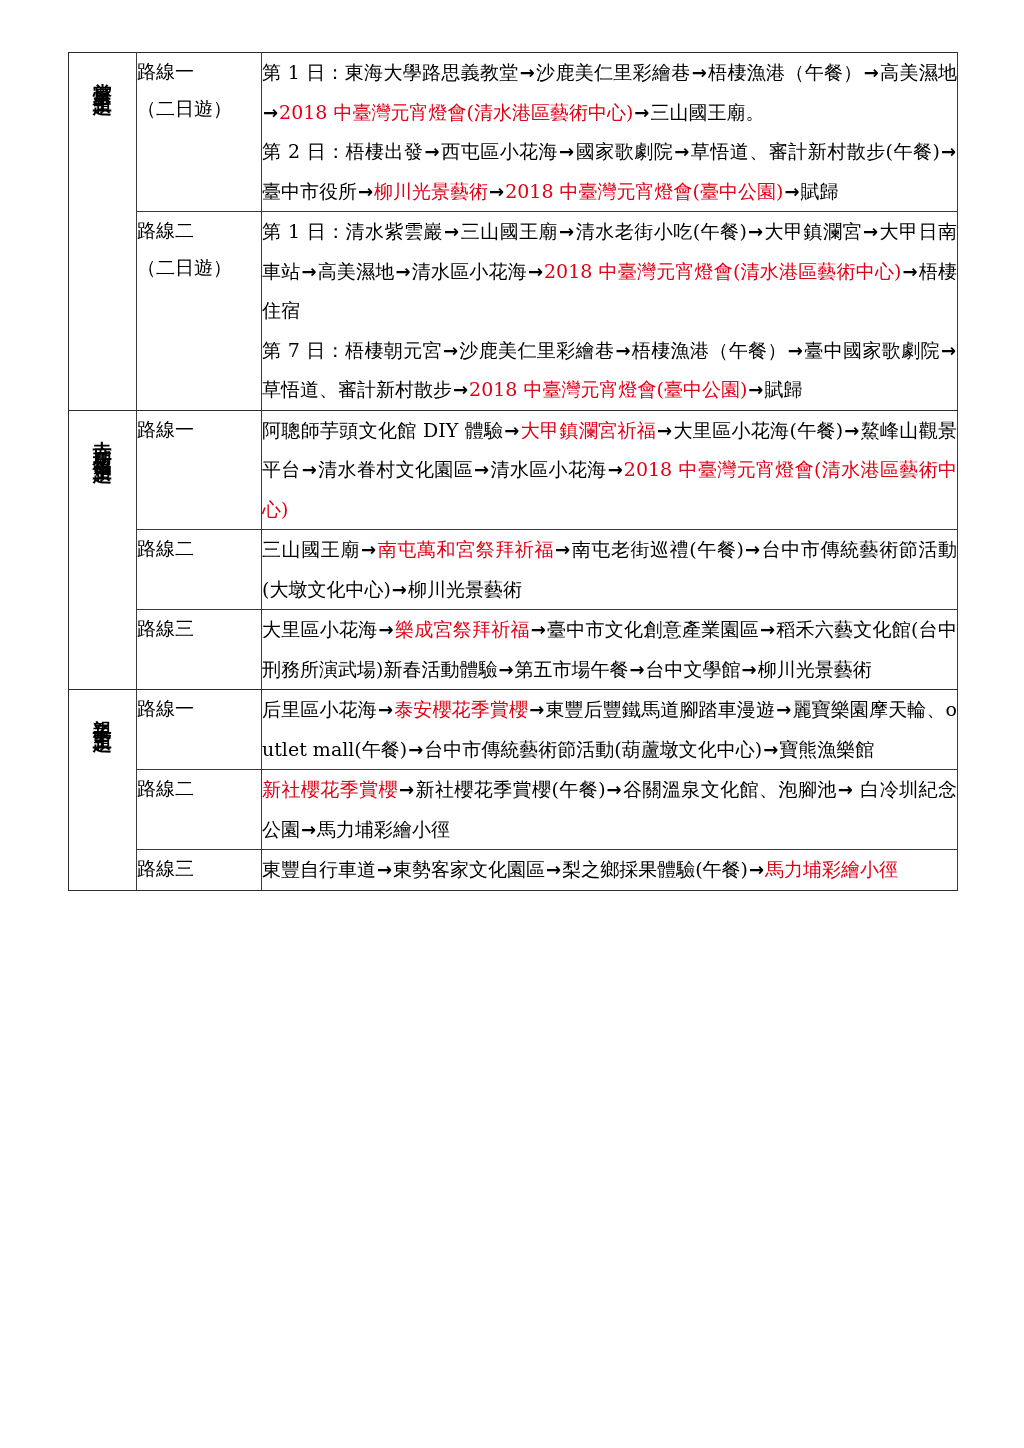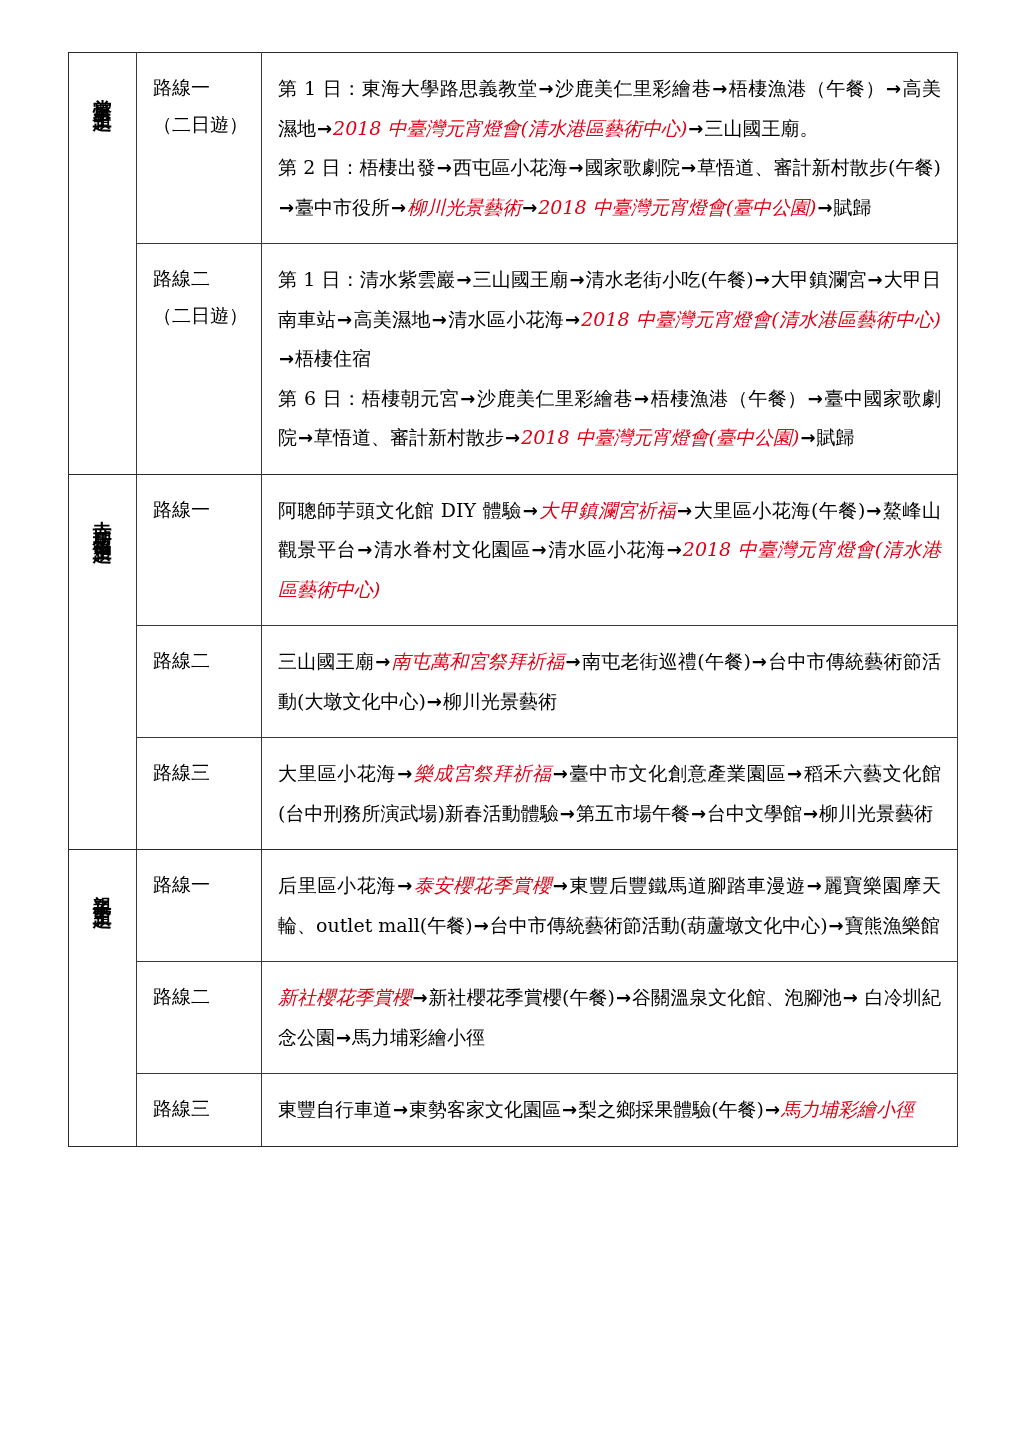--- a/index.html
+++ b/index.html
@@ -30,21 +30,21 @@
     top: 52px;
     width: 889px;
     border-collapse: collapse;
     table-layout: fixed;
     background: #ffffff;
   }
 
   .route-table td {
     border: 1px solid #3a3a3a;
     vertical-align: top;
-    padding: 16px;
+    padding: 0;
     background: #ffffff;
     margin-top: 8px;
   }
 
   
   .route-table {
     border: 1.6px solid #2b2b2b;
   }
   td.theme-cell {
     border-left: 1.6px solid #2b2b2b;
@@ -97,21 +97,20 @@
     line-height: 2.08;
     text-align: justify;
     text-justify: inter-character;
     word-break: break-all;
   }
   .detail-cell p {
     margin: 0;
   }
   .red {
     color: #e00016;
-    font-style: italic;
   }
   .arrow {
     font-family: "DejaVu Sans", "Liberation Sans", sans-serif;
     font-weight: bold;
     font-size: 18px;
     padding: 0 1px;
   }
 </style>
 </head>
 <body>
@@ -129,21 +128,21 @@
           <td class="route-cell"><span>路線一</span><span class="route-sub">（二日遊）</span></td>
           <td class="detail-cell">
             <p><span>第 1 日：東海大學路思義教堂</span><span class="arrow">→</span><span>沙鹿美仁里彩繪巷</span><span class="arrow">→</span><span>梧棲漁港（午餐）</span><span class="arrow">→</span><span>高美濕地</span><span class="arrow">→</span><span class="red">2018 中臺灣元宵燈會(清水港區藝術中心)</span><span class="arrow">→</span><span>三山國王廟。</span></p>
             <p><span>第 2 日：梧棲出發</span><span class="arrow">→</span><span>西屯區小花海</span><span class="arrow">→</span><span>國家歌劇院</span><span class="arrow">→</span><span>草悟道、審計新村散步(午餐)</span><span class="arrow">→</span><span>臺中市役所</span><span class="arrow">→</span><span class="red">柳川光景藝術</span><span class="arrow">→</span><span class="red">2018 中臺灣元宵燈會(臺中公園)</span><span class="arrow">→</span><span>賦歸</span></p>
           </td>
         </tr>
         <tr class="theme-end">
           <td class="route-cell"><span>路線二</span><span class="route-sub">（二日遊）</span></td>
           <td class="detail-cell">
             <p><span>第 1 日：清水紫雲巖</span><span class="arrow">→</span><span>三山國王廟</span><span class="arrow">→</span><span>清水老街小吃(午餐)</span><span class="arrow">→</span><span>大甲鎮瀾宮</span><span class="arrow">→</span><span>大甲日南車站</span><span class="arrow">→</span><span>高美濕地</span><span class="arrow">→</span><span>清水區小花海</span><span class="arrow">→</span><span class="red">2018 中臺灣元宵燈會(清水港區藝術中心)</span><span class="arrow">→</span><span>梧棲住宿</span></p>
-            <p><span>第 6 日：梧棲朝元宮</span><span class="arrow">→</span><span>沙鹿美仁里彩繪巷</span><span class="arrow">→</span><span>梧棲漁港（午餐）</span><span class="arrow">→</span><span>臺中國家歌劇院</span><span class="arrow">→</span><span>草悟道、審計新村散步</span><span class="arrow">→</span><span class="red">2018 中臺灣元宵燈會(臺中公園)</span><span class="arrow">→</span><span>賦歸</span></p>
+            <p><span>第 7 日：梧棲朝元宮</span><span class="arrow">→</span><span>沙鹿美仁里彩繪巷</span><span class="arrow">→</span><span>梧棲漁港（午餐）</span><span class="arrow">→</span><span>臺中國家歌劇院</span><span class="arrow">→</span><span>草悟道、審計新村散步</span><span class="arrow">→</span><span class="red">2018 中臺灣元宵燈會(臺中公園)</span><span class="arrow">→</span><span>賦歸</span></p>
           </td>
         </tr>
         <tr class="theme-start">
           <td class="theme-cell" rowspan="3"><span class="theme-label">寺廟祈福主題</span></td>
           <td class="route-cell"><span>路線一</span></td>
           <td class="detail-cell">
             <p><span>阿聰師芋頭文化館 DIY 體驗</span><span class="arrow">→</span><span class="red">大甲鎮瀾宮祈福</span><span class="arrow">→</span><span>大里區小花海(午餐)</span><span class="arrow">→</span><span>鰲峰山觀景平台</span><span class="arrow">→</span><span>清水眷村文化園區</span><span class="arrow">→</span><span>清水區小花海</span><span class="arrow">→</span><span class="red">2018 中臺灣元宵燈會(清水港區藝術中心)</span></p>
           </td>
         </tr>
         <tr>

